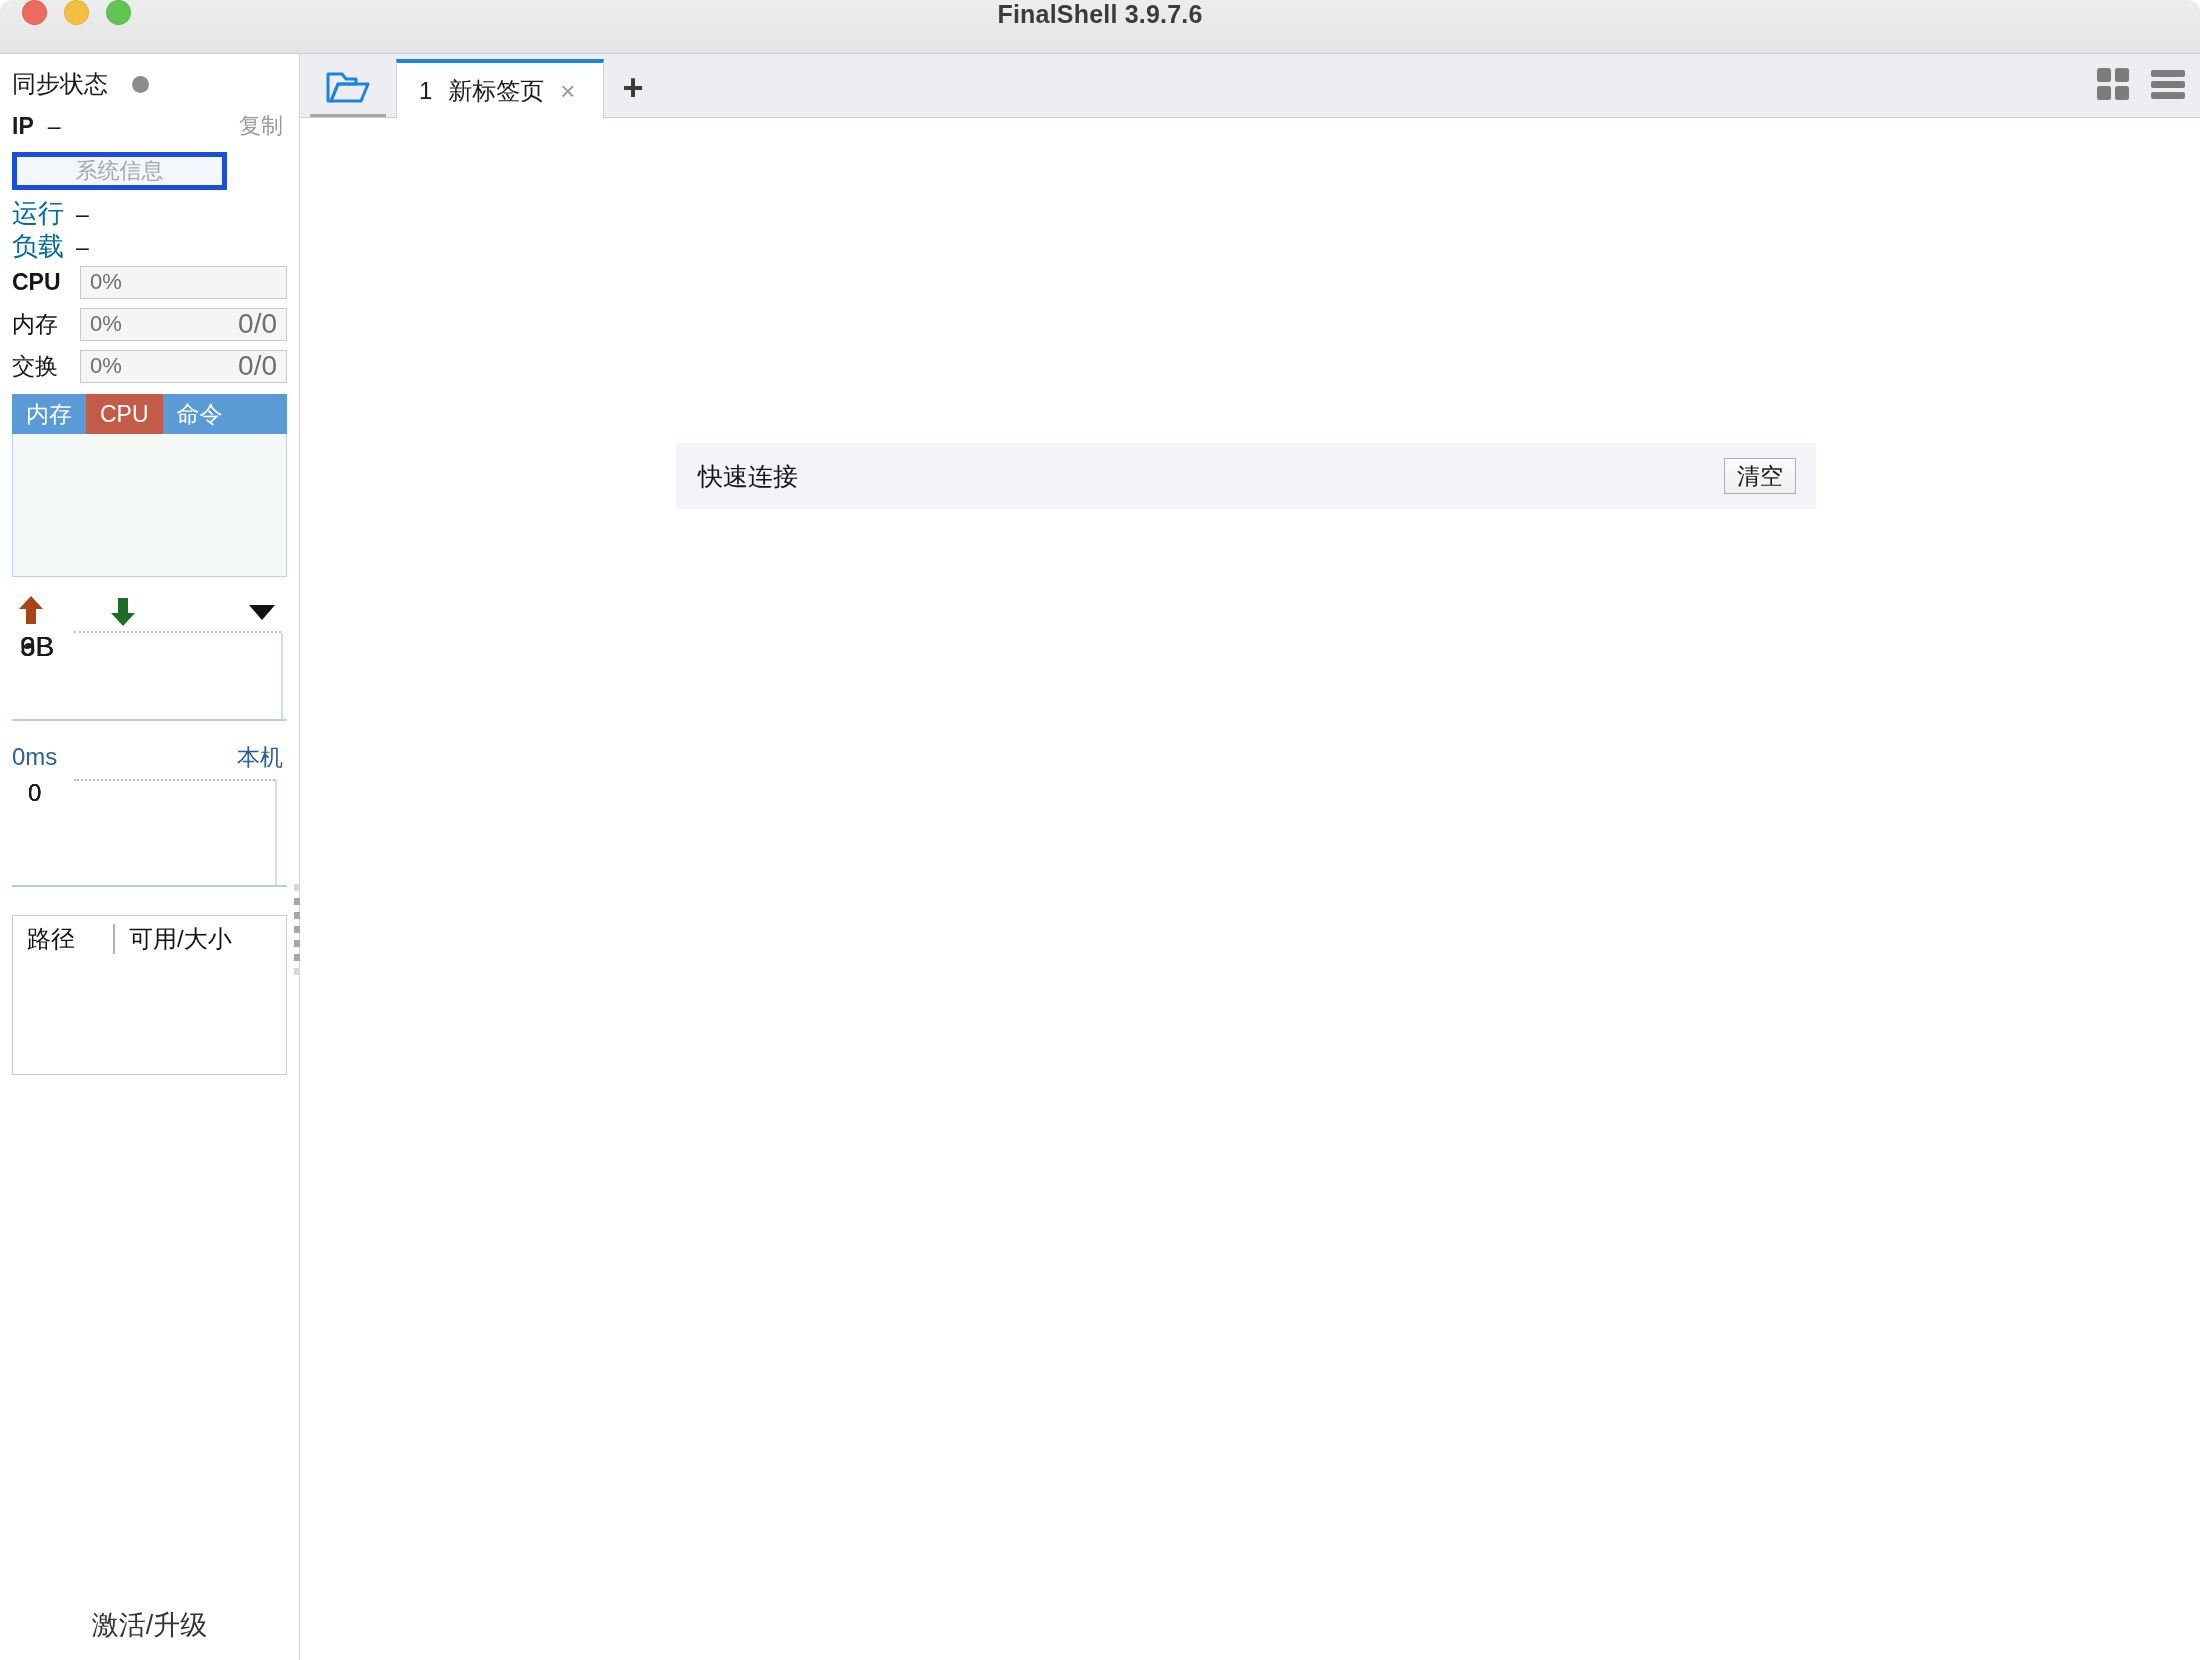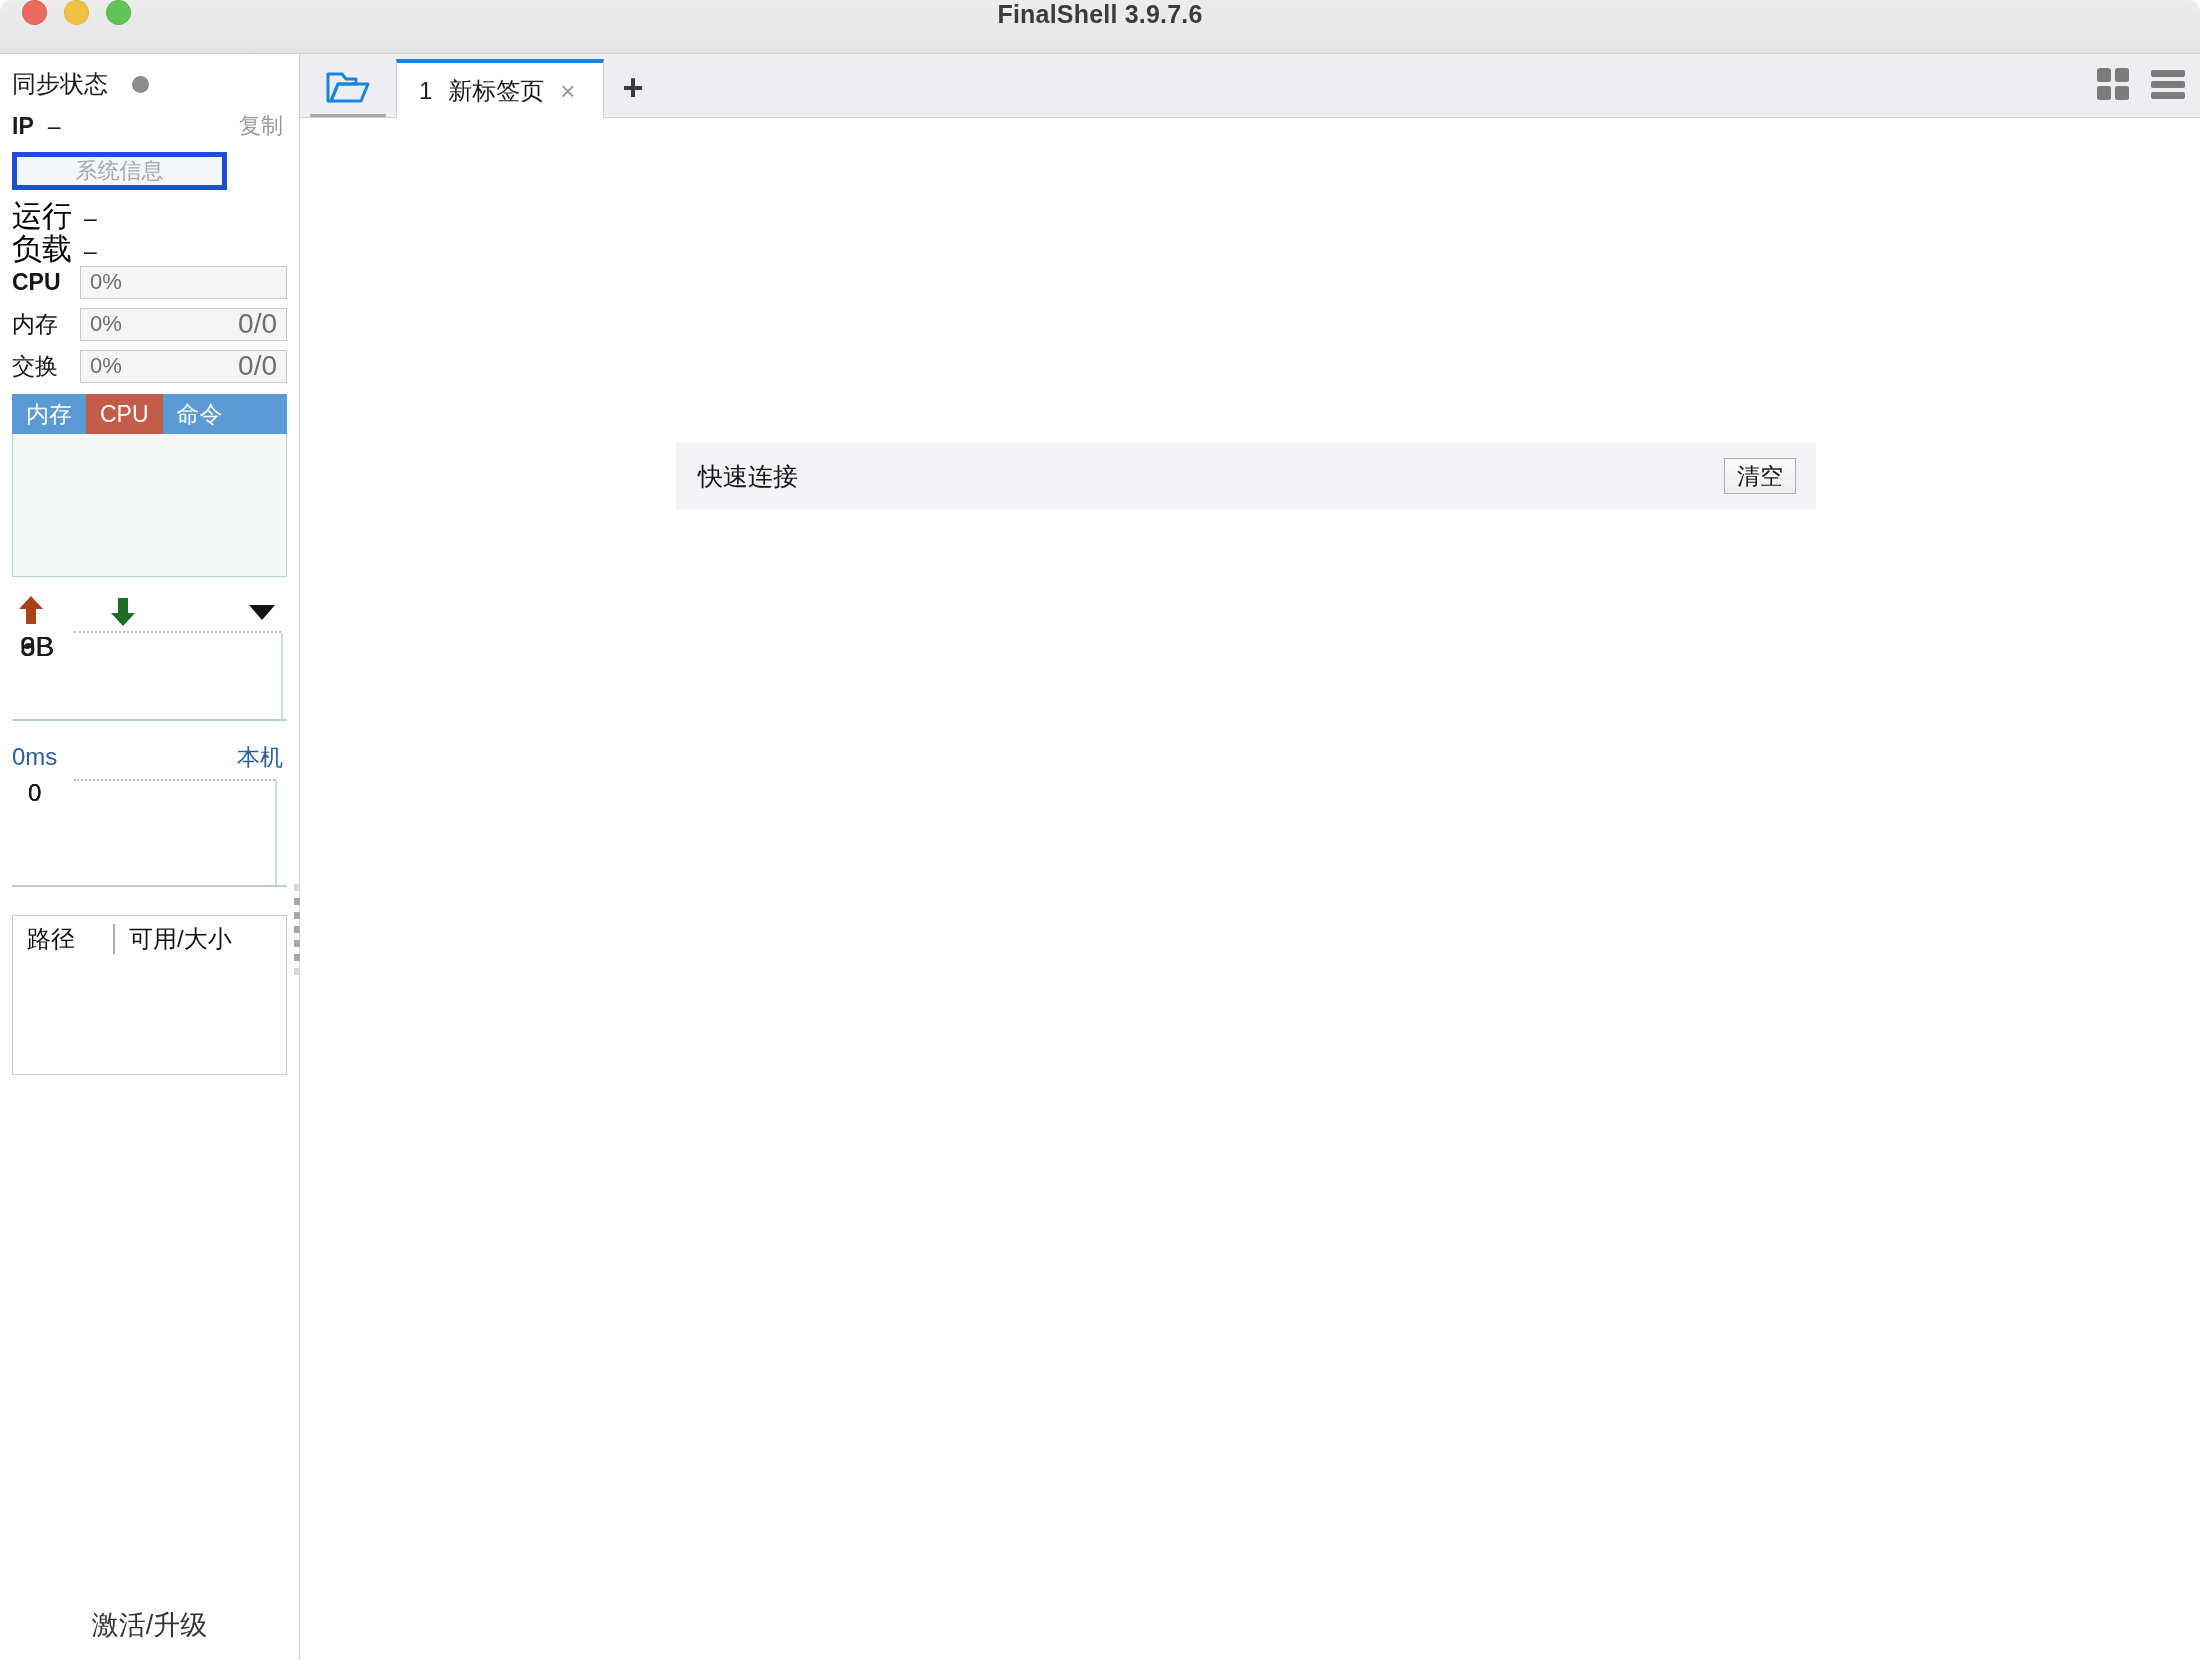--- a/index.html
+++ b/index.html
@@ -64,21 +64,21 @@
   .sysinfo-btn {
     margin: 4px 0 6px 0;
     height: 38px; width: 215px;
     background: #f2f7fc; border: 5px solid #1d4ed8;
     font-size: 22px; color: #a7a7a7;
     display: flex; align-items: center; justify-content: center;
     font-family: inherit;
   }
 
   .kv-row { height: 33px; align-items: baseline; gap: 12px; }
-  .kv-key { font-size: 30px; color: #000000; }
+  .kv-key { font-size: 26px; color: #0369a1; }
   .kv-val { font-size: 23px; color: #1a1a1a; }
 
   .meter-row { height: 40px; align-items: center; gap: 10px; margin-bottom: 2px; }
   .meter-key { font-size: 23px; font-weight: bold; color: #141414; width: 58px; flex: 0 0 auto;}
   .meter-key.cjk { font-weight: normal; font-size: 23px; }
   .meter-bar {
     flex: 1 1 auto; height: 33px;
     border: 1px solid #c9c9c9; background: #f5f5f5;
     display: flex; align-items: center; justify-content: space-between;
     padding: 0 9px;

